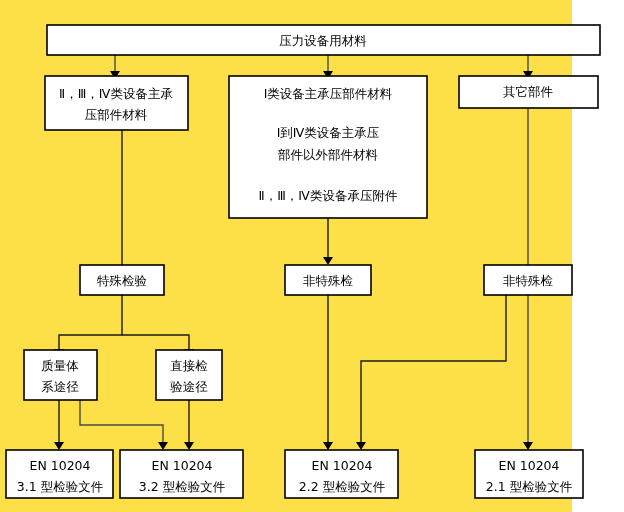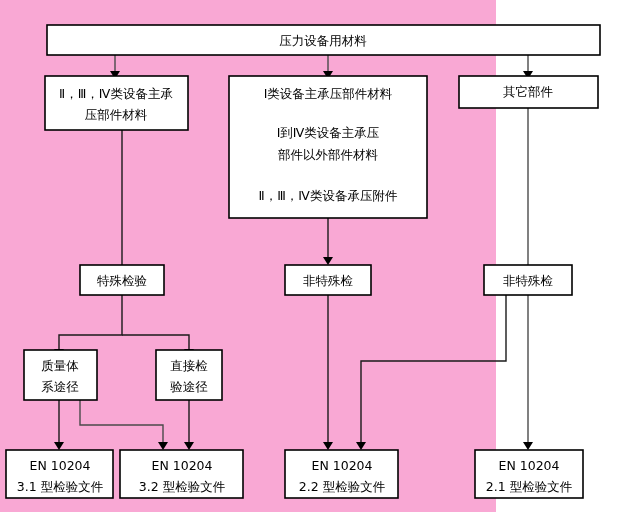--- a/index.html
+++ b/index.html
@@ -8,23 +8,23 @@
     background: #ffffff;
   }
   body {
     width: 624px;
     height: 512px;
     font-family: "DejaVu Sans", "Liberation Sans", sans-serif;
     overflow: hidden;
   }
   #flowchart-root {
     position: relative;
-    width: 496px;
+    width: 572px;
     height: 512px;
-    background: #f9a8d4;
+    background: #fde047;
     text-align: center;
   }
   svg.diagram {
     position: absolute;
     left: 0;
     top: 0;
     width: 624px;
     height: 512px;
   }
   .node-rect {

